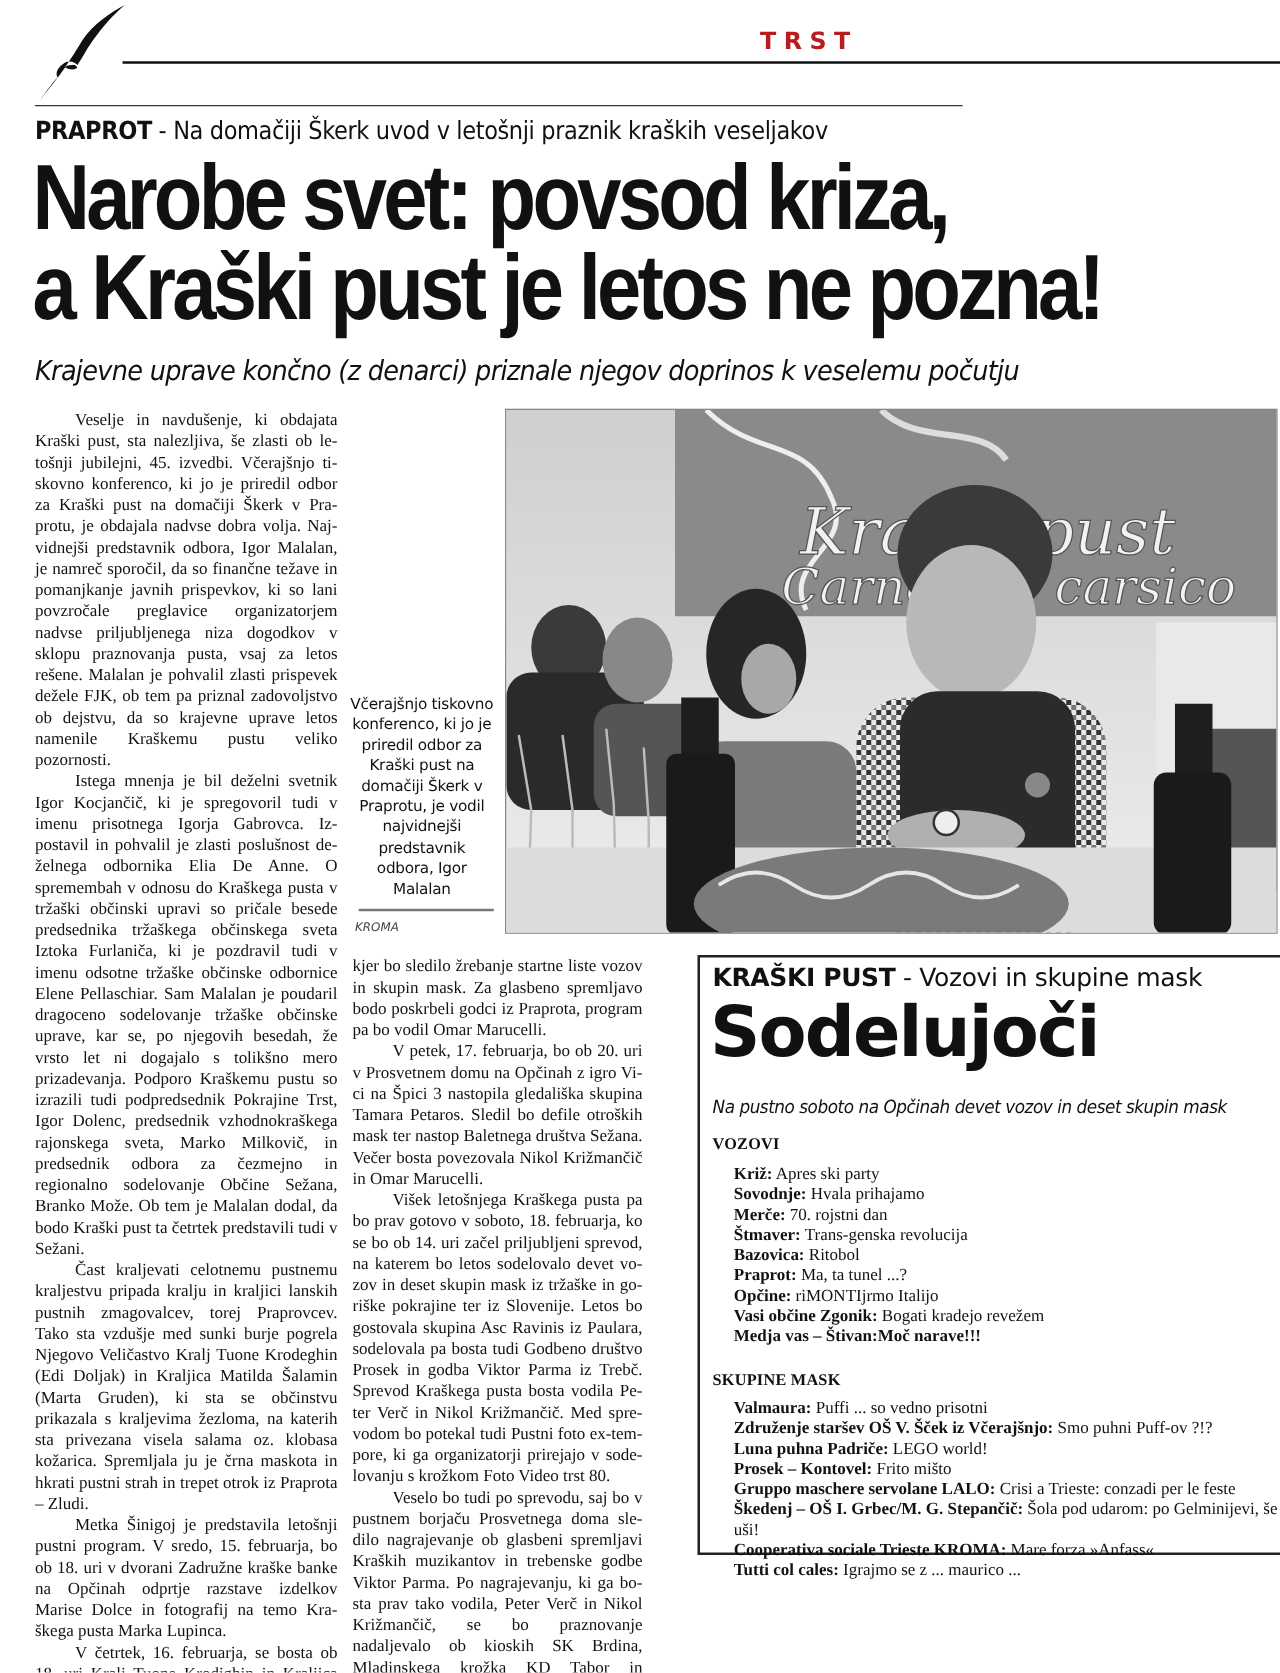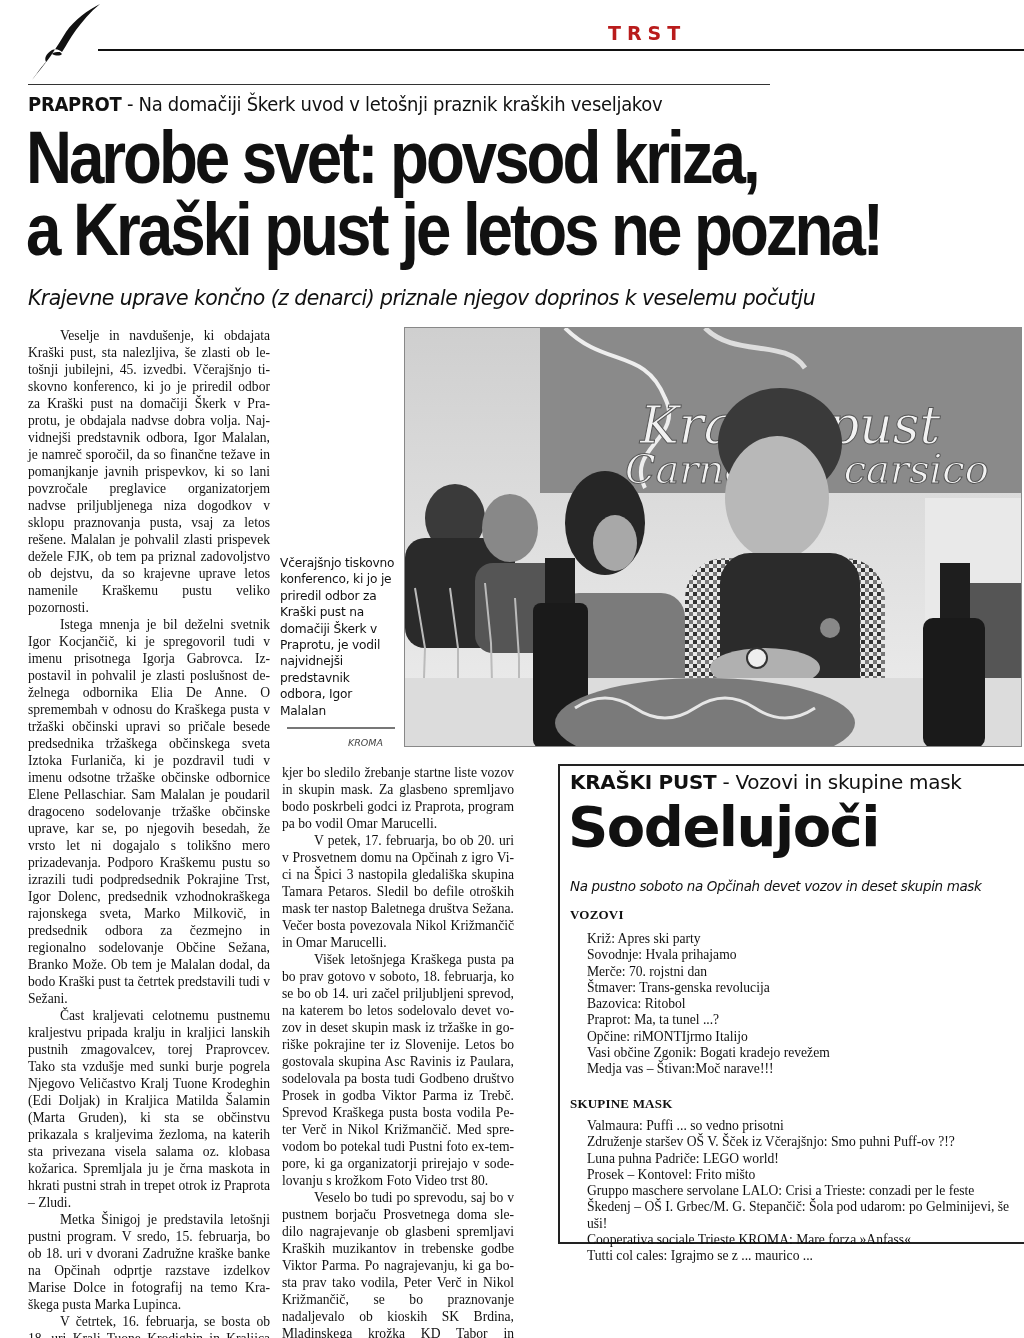--- a/index.html
+++ b/index.html
@@ -17,36 +17,36 @@
   .headline { position: absolute; left: 26px; top: 122px; width: 1000px; font-family: "Liberation Sans", sans-serif; font-weight: bold; font-size: 74px; line-height: 72px; letter-spacing: -3.5px; transform: scaleX(0.86); transform-origin: left top; white-space: nowrap; }
   .subhead { position: absolute; left: 28px; top: 285px; font-family: "DejaVu Sans", sans-serif; font-style: italic; font-size: 22px; letter-spacing: -0.6px; transform: scaleX(0.93); transform-origin: left top; white-space: nowrap; }
 
   
   .col { position: absolute; font-family: "Liberation Serif", serif; font-size: 13.6px; line-height: 17px; text-align: justify; hyphens: manual; }
   .col p { text-indent: 32px; }
   .col-1 { left: 28px; top: 327px; width: 242px; }
   .col-2 { left: 282px; top: 764px; width: 232px; }
 
   
-  .caption { position: absolute; left: 280px; top: 555px; width: 115px; text-align: left; font-family: "DejaVu Sans", sans-serif; font-size: 12.2px; line-height: 16.4px; letter-spacing: -0.2px; }
+  .caption { position: absolute; left: 280px; top: 555px; width: 115px; text-align: center; font-family: "DejaVu Sans", sans-serif; font-size: 12.2px; line-height: 16.4px; letter-spacing: -0.2px; }
   .caption-rule { position: absolute; left: 287px; top: 727px; width: 108px; height: 2px; background: #777; }
-  .credit { position: absolute; left: 318px; top: 737px; width: 95px; text-align: center; font-family: "DejaVu Sans", sans-serif; font-style: italic; font-size: 9.5px; color: #444; }
+  .credit { position: absolute; left: 284px; top: 737px; width: 95px; text-align: left; font-family: "DejaVu Sans", sans-serif; font-style: italic; font-size: 9.5px; color: #444; }
 
   
   .photo { position: absolute; left: 404px; top: 327px; width: 618px; height: 420px; overflow: hidden; background: #d8d8d8; border: 1px solid #888; }
   .photo svg { display: block; }
 
   
   .box { position: absolute; left: 558px; top: 764px; width: 479px; height: 480px; border: 2px solid #222; }
   .box-kicker { position: absolute; left: 10px; top: 4px; font-family: "DejaVu Sans", sans-serif; font-size: 20px; letter-spacing: -0.3px; white-space: nowrap; }
   .box-title { position: absolute; left: 8px; top: 26px; font-family: "DejaVu Sans", sans-serif; font-weight: bold; font-size: 56px; letter-spacing: -1.5px; line-height: 70px; }
   .box-sub { position: absolute; left: 10px; top: 112px; font-family: "DejaVu Sans", sans-serif; font-style: italic; font-size: 14.5px; letter-spacing: -0.4px; white-space: nowrap; transform: scaleX(0.93); transform-origin: left top; }
   .box-heading { position: absolute; left: 10px; font-family: "Liberation Serif", serif; font-weight: bold; font-size: 13px; letter-spacing: 0.2px; }
   .box-list { position: absolute; left: 27px; width: 440px; font-family: "Liberation Serif", serif; font-size: 13.6px; line-height: 16.3px; list-style: none; }
-  .box-list li b { font-weight: normal; }
+  .box-list li b { font-weight: bold; }
 </style>
 </head>
 <body>
 
 <svg class="logo" viewBox="0 0 72 78">
   <path d="M70 2 C58 8 44 18 36 30 C30 40 26 46 22 52 C18 58 10 68 2 78 C8 70 12 64 16 60 C14 56 16 52 22 48 C26 46 30 48 32 50 C36 44 40 36 46 28 C52 20 60 10 70 2 Z M22 52 C26 54 30 54 32 52 L30 50 C26 50 24 50 22 52 Z" fill="#111"></path>
 </svg>
 <div class="section-rule"></div>
 <div class="section-name">TRST</div>
 <div class="thin-rule"></div>

